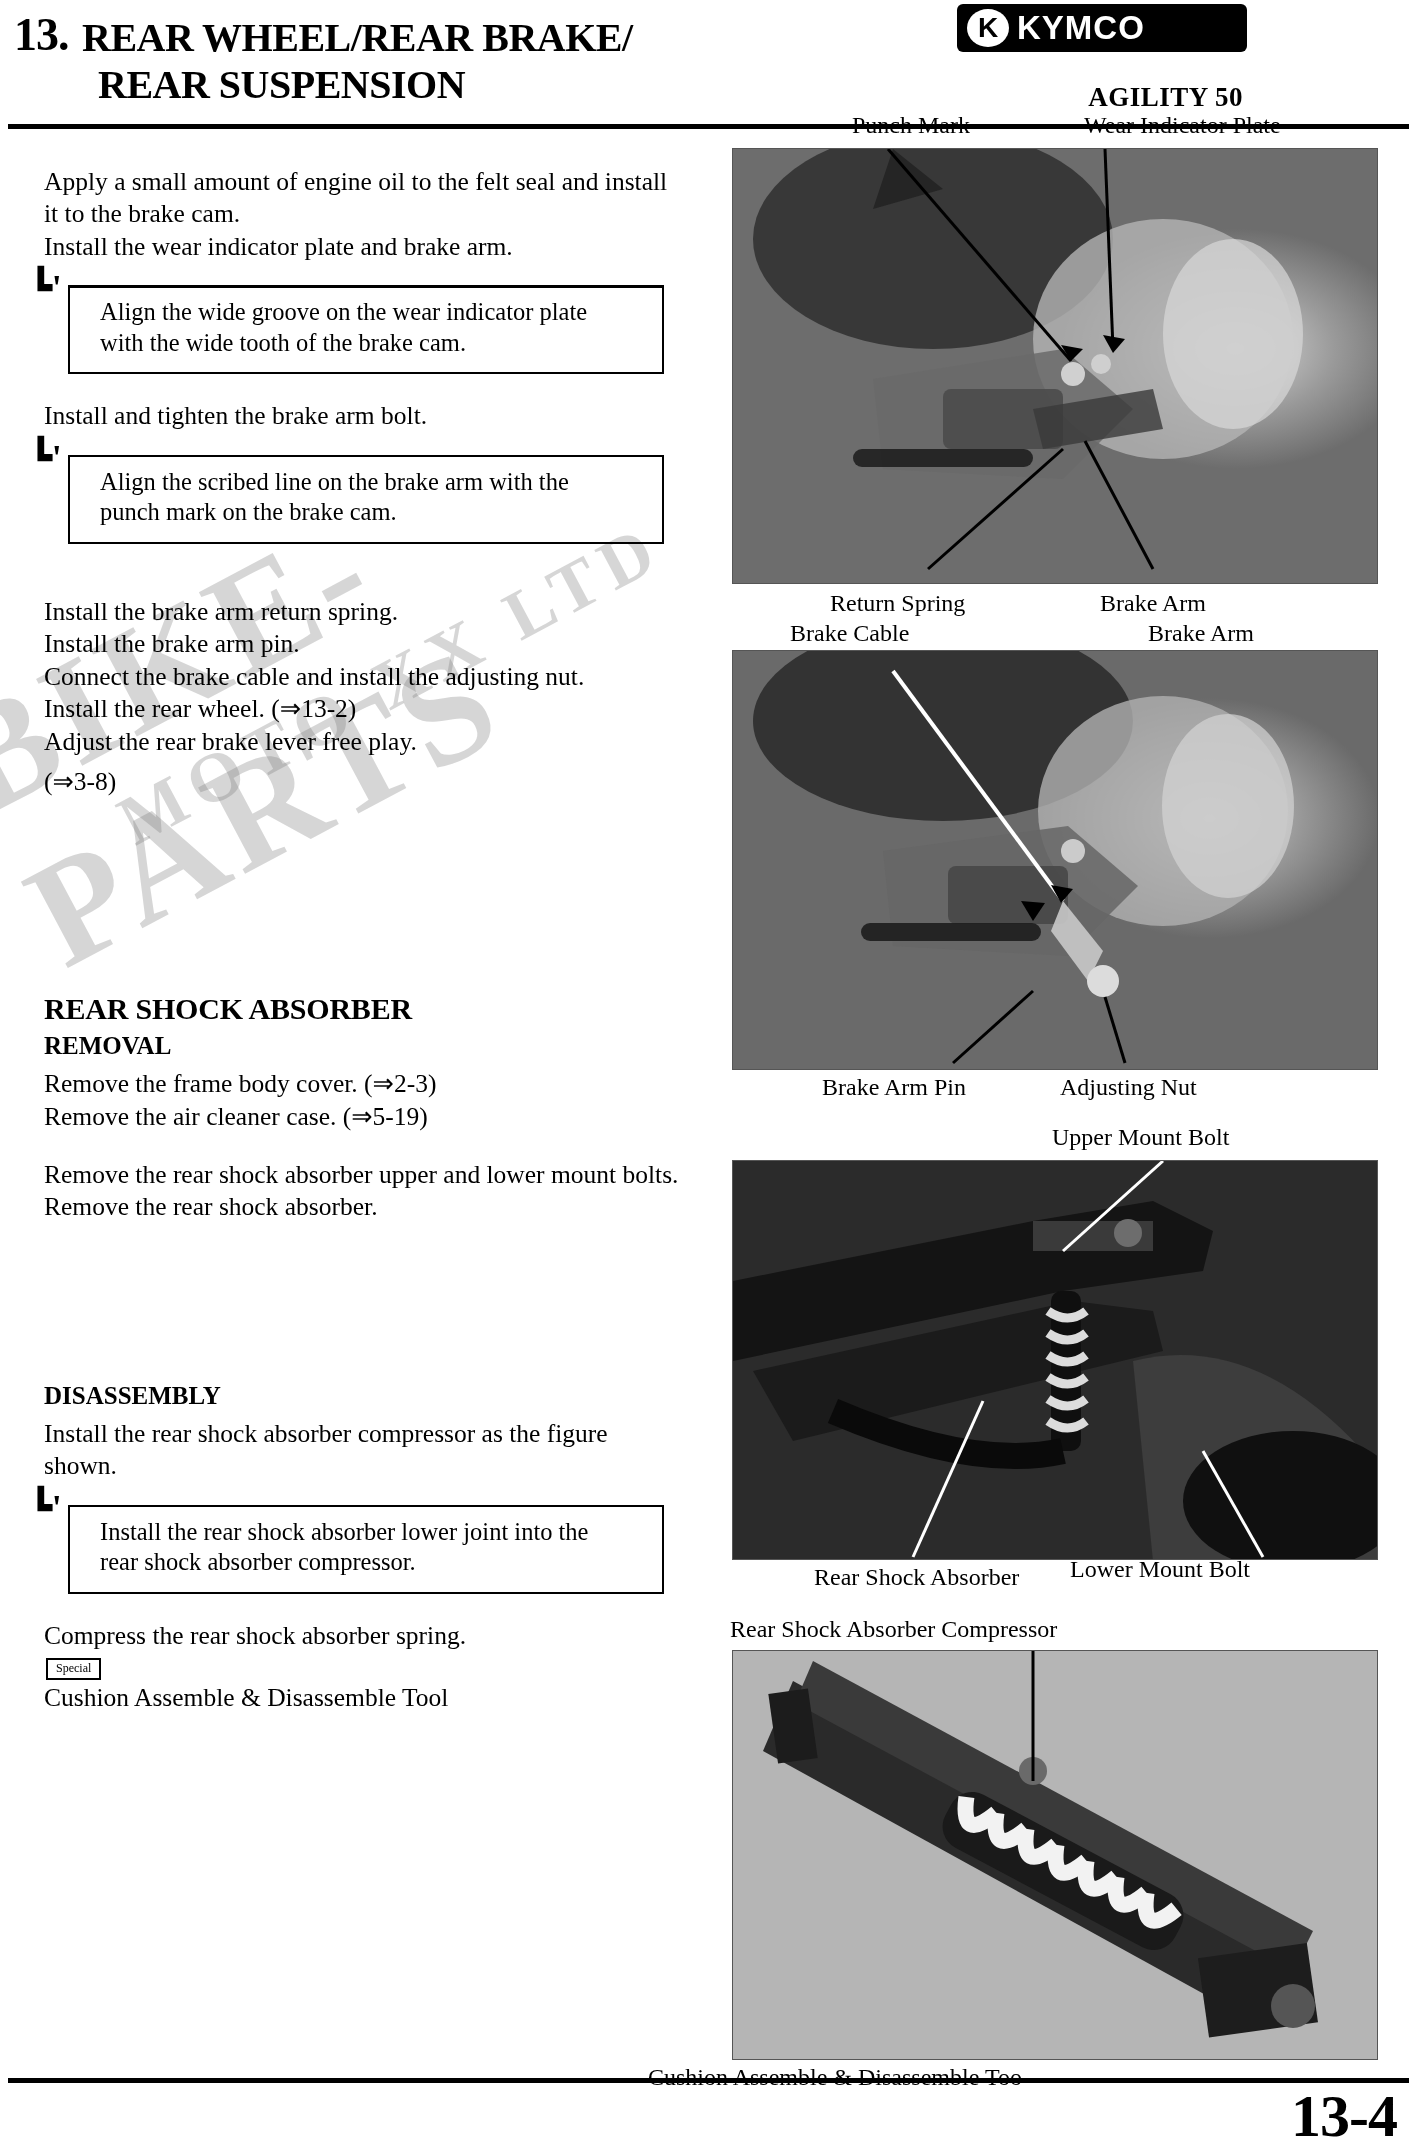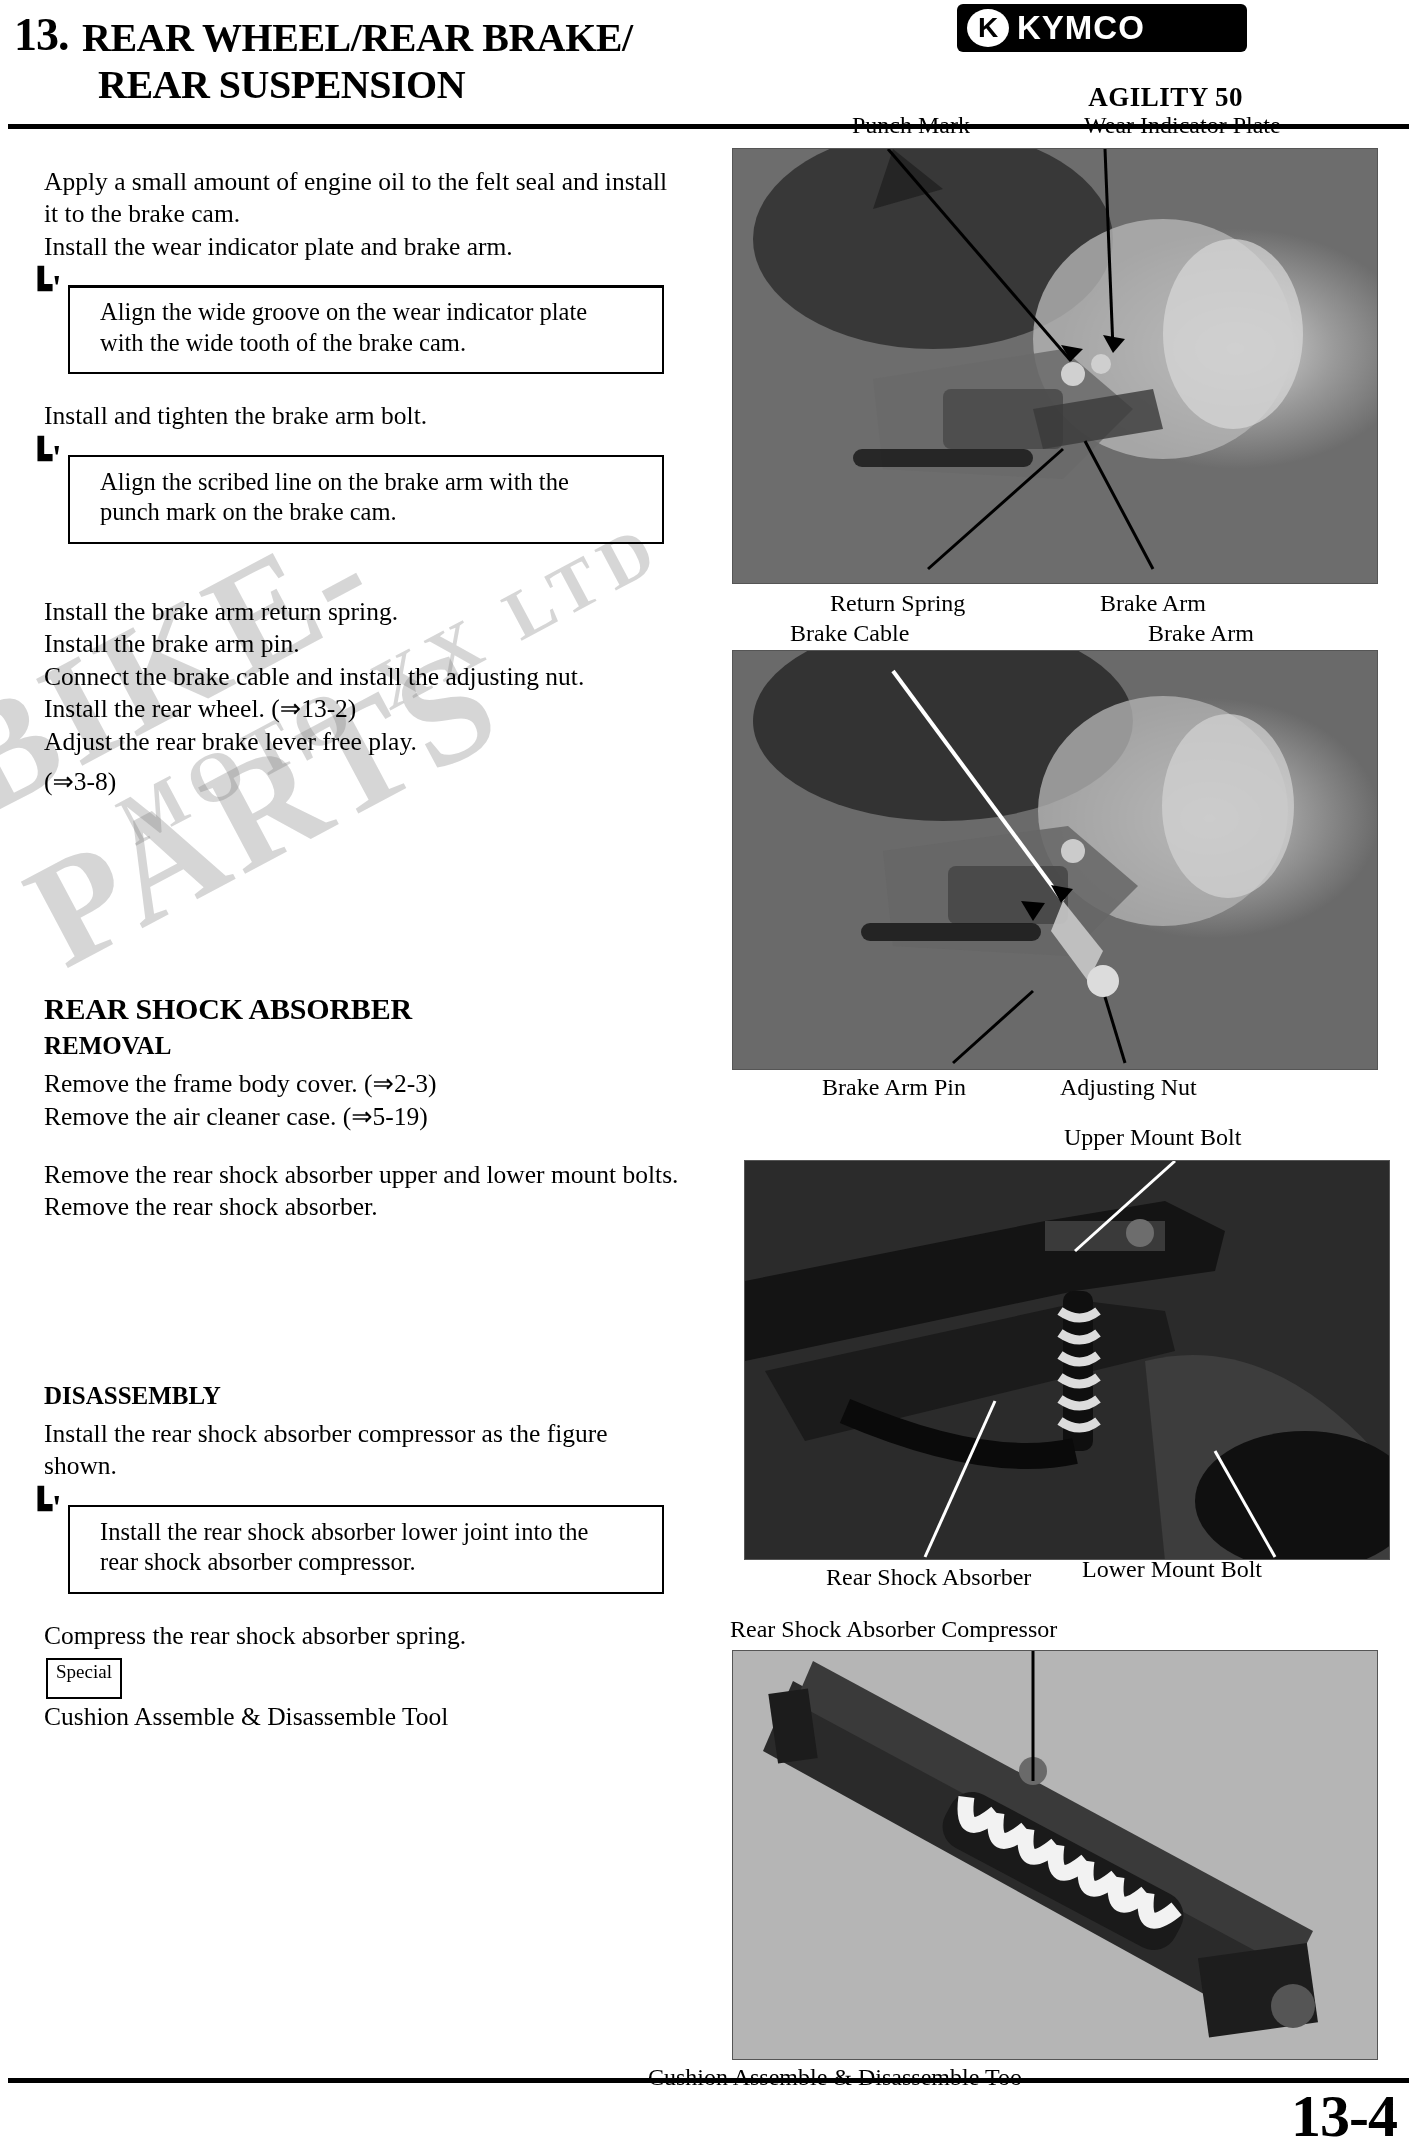--- a/index.html
+++ b/index.html
@@ -155,22 +155,22 @@
     letter-spacing: -0.2px;
   }
   .sub-head {
     font-size: 25px;
     font-weight: bold;
     margin: 6px 0 8px 0;
   }
   .special-tag {
     display: inline-block;
     border: 2px solid #000;
-    font-size: 19px;
-    padding: 1px 8px 14px 8px;
+    font-size: 12px;
+    padding: 1px 8px 2px 8px;
     font-family: "Liberation Serif", serif;
     margin: 6px 12px 2px 2px;
   }
 
   
   .fig {
     position: absolute;
   }
   .fig-img {
     position: absolute;
@@ -371,21 +371,21 @@
         <polygon points="328,252 318,234 340,238" fill="#000"></polygon>
         <polygon points="300,270 288,250 312,252" fill="#000"></polygon>
         <line x1="300" y1="340" x2="220" y2="412" stroke="#000" stroke-width="3"></line>
         <line x1="372" y1="346" x2="392" y2="412" stroke="#000" stroke-width="3"></line>
       </svg>
     </div>
     <div class="cap" style="left:90px; top:424px;">Brake Arm Pin</div>
     <div class="cap" style="left:328px; top:424px;">Adjusting Nut</div>
   </div>
 
-  <div class="fig" style="left:732px; top:1160px; width:514px; height:440px;margin-left:12px;">
+  <div class="fig" style="left:732px; top:1160px; width:514px; height:440px;">
     <div class="cap" style="left:320px; top:-36px;">Upper Mount Bolt</div>
     <div class="fig-img photo3" style="width:646px; height:400px;">
       <svg width="646" height="400" viewBox="0 0 646 400">
         <rect x="0" y="0" width="646" height="400" fill="#2b2b2b"></rect>
         <path d="M0 120 L300 60 L420 40 L480 70 L470 110 L330 130 L0 200 Z" fill="#141414"></path>
         <path d="M20 210 L340 140 L420 150 L430 190 L60 280 Z" fill="#1b1b1b"></path>
         <rect x="300" y="60" width="120" height="30" fill="#3a3a3a"></rect>
         <circle cx="395" cy="72" r="14" fill="#6d6d6d"></circle>
         <rect x="318" y="130" width="30" height="160" rx="10" fill="#0f0f0f"></rect>
         <g fill="none" stroke="#dcdcdc" stroke-width="9">

